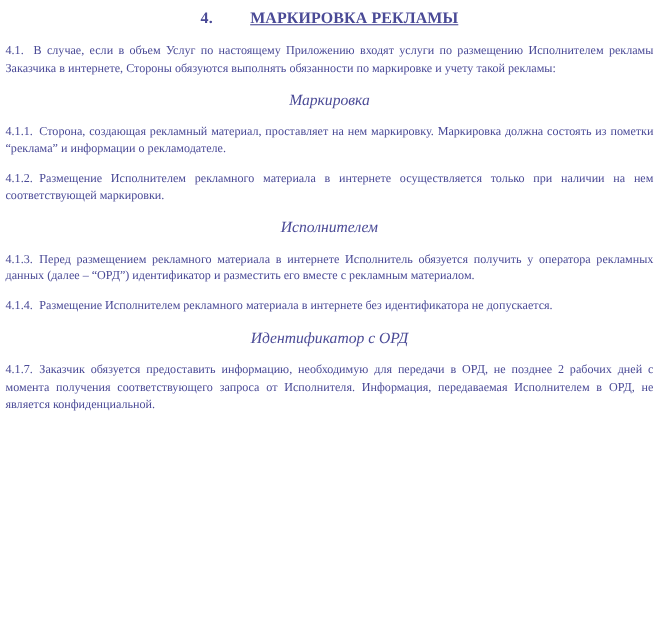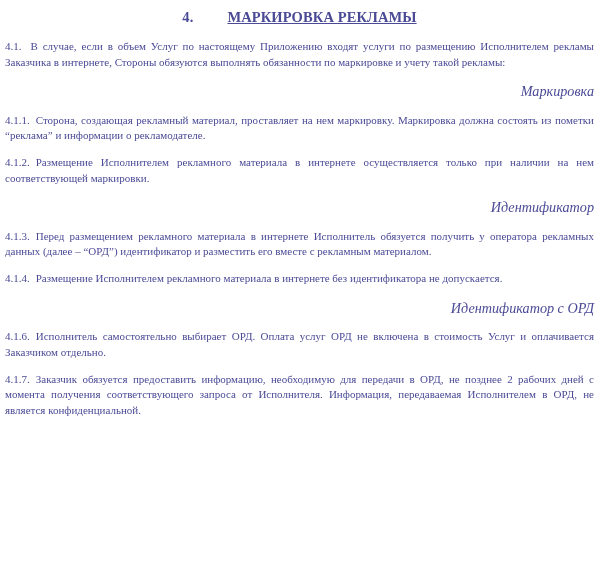--- a/index.html
+++ b/index.html
@@ -47,41 +47,40 @@
     margin-right: 9px;
   }
   .clause.lvl3 .clause-num {
     margin-right: 6px;
   }
   .subhead {
     font-style: italic;
     font-size: 14.2px;
     line-height: 1.43;
     margin: 0 0 11px 0;
-    text-align: right;
+    text-align: center;
   }
   .clause:last-child {
     margin-bottom: 0;
   }
 </style>
 </head>
 <body>
 
 <div class="page">
 
   <h1 class="doc-heading">
     <span class="heading-num">4.</span><span>МАРКИРОВКА РЕКЛАМЫ</span>
   </h1>
 
   <div id="doc-body">
       <p class="clause"><span class="clause-num">4.1.</span><span>В случае, если в объем Услуг по настоящему Приложению входят услуги по размещению Исполнителем рекламы Заказчика в интернете, Стороны обязуются выполнять обязанности по маркировке и учету такой рекламы:</span></p>
       <p class="subhead">Маркировка</p>
       <p class="clause lvl3"><span class="clause-num">4.1.1.</span><span>Сторона, создающая рекламный материал, проставляет на нем маркировку. Маркировка должна состоять из пометки “реклама” и информации о рекламодателе.</span></p>
       <p class="clause lvl3"><span class="clause-num">4.1.2.</span><span>Размещение Исполнителем рекламного материала в интернете осуществляется только при наличии на нем соответствующей маркировки.</span></p>
-      <p class="subhead">Идентификатор</p>
+      <p class="subhead">Исполнителем</p>
       <p class="clause lvl3"><span class="clause-num">4.1.3.</span><span>Перед размещением рекламного материала в интернете Исполнитель обязуется получить у оператора рекламных данных (далее – “ОРД”) идентификатор и разместить его вместе с рекламным материалом.</span></p>
       <p class="clause lvl3"><span class="clause-num">4.1.4.</span><span>Размещение Исполнителем рекламного материала в интернете без идентификатора не допускается.</span></p>
       <p class="subhead">Идентификатор с ОРД</p>
-      <p class="clause lvl3"><span class="clause-num">4.1.6.</span><span>Исполнитель самостоятельно выбирает ОРД. Оплата услуг ОРД не включена в стоимость Услуг и оплачивается Заказчиком отдельно.</span></p>
       <p class="clause lvl3"><span class="clause-num">4.1.7.</span><span>Заказчик обязуется предоставить информацию, необходимую для передачи в ОРД, не позднее 2 рабочих дней с момента получения соответствующего запроса от Исполнителя. Информация, передаваемая Исполнителем в ОРД, не является конфиденциальной.</span></p>
     </div>
 
 </div>
 
 </body></html>

